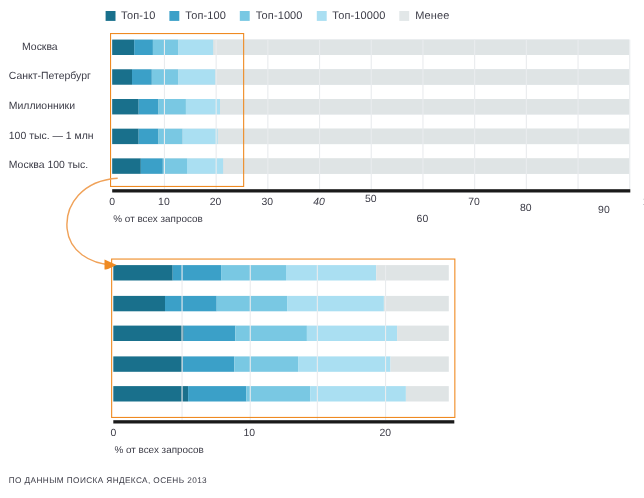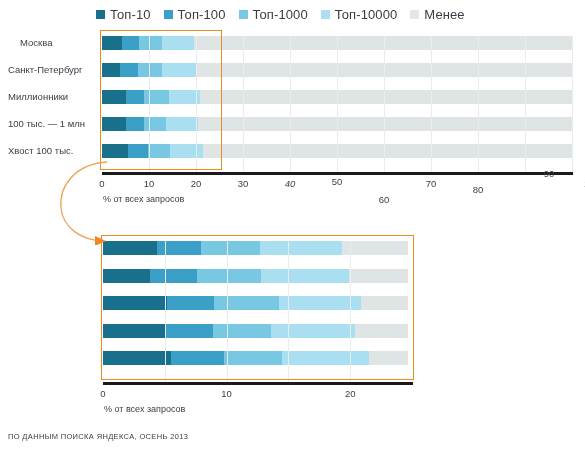--- a/index.html
+++ b/index.html
@@ -33,21 +33,21 @@
     margin-right: 13px;
     white-space: nowrap;
   }
   .legend-swatch {
     width: 9px;
     height: 9px;
     display: inline-block;
     margin-right: 5px;
   }
   .legend-label {
-    font-size: 13px;
+    font-size: 10px;
     color: #3b3b46;
     letter-spacing: 0.1px;
   }
 
   
   .chart {
     position: absolute;
   }
   .row-band {
     position: absolute;
@@ -185,21 +185,21 @@
     </div>
     <div class="cat-label" style="top: 94px; left: 8px; width: 88px;">100 тыс. — 1 млн</div>
     <div class="row-band" style="top: 120px; height: 14px; left: 102px; width: 470px;"></div>
     <div class="bar" style="top: 120px; height: 14px; left: 0px; width: 585px;">
       <div class="seg" style="left: 102px; width: 25.85px; background: rgb(25, 112, 140);"></div>
       <div class="seg" style="left: 127.85px; width: 20.21px; background: rgb(59, 160, 200);"></div>
       <div class="seg" style="left: 148.06px; width: 22.09px; background: rgb(121, 200, 227);"></div>
       <div class="seg" style="left: 170.15px; width: 32.9px; background: rgb(170, 223, 242);"></div>
       <div class="seg" style="left: 203.05px; width: 368.95px; background: rgb(223, 228, 229);"></div>
     </div>
-    <div class="cat-label" style="top: 121px; left: 8px; width: 88px;">Хвост 100 тыс.</div>
+    <div class="cat-label" style="top: 121px; left: 8px; width: 88px;">Москва 100 тыс.</div>
     <div class="gridline" style="left: 149px; top: 12px; height: 136px;"></div>
     <div class="gridline" style="left: 196px; top: 12px; height: 136px;"></div>
     <div class="gridline" style="left: 243px; top: 12px; height: 136px;"></div>
     <div class="gridline" style="left: 290px; top: 12px; height: 136px;"></div>
     <div class="gridline" style="left: 337px; top: 12px; height: 136px;"></div>
     <div class="gridline" style="left: 384px; top: 12px; height: 136px;"></div>
     <div class="gridline" style="left: 431px; top: 12px; height: 136px;"></div>
     <div class="gridline" style="left: 478px; top: 12px; height: 136px;"></div>
     <div class="gridline" style="left: 525px; top: 12px; height: 136px;"></div>
     <div class="gridline" style="left: 572px; top: 12px; height: 136px;"></div>
@@ -207,21 +207,21 @@
     <div class="axis-line" style="left: 102px; top: 148px; width: 471px; height: 3px;"></div>
     <div class="tick-label" style="left: 102px; top: 154px;">0</div>
     <div class="tick-label" style="left: 149px; top: 154px;">10</div>
     <div class="tick-label" style="left: 196px; top: 154px;">20</div>
     <div class="tick-label" style="left: 243px; top: 154px;">30</div>
     <div class="tick-label" style="left: 290px; top: 154px; font-style: italic;">40</div>
     <div class="tick-label" style="left: 337px; top: 152px;">50</div>
     <div class="tick-label" style="left: 384px; top: 154px; margin-top: 16px;">60</div>
     <div class="tick-label" style="left: 431px; top: 154px;">70</div>
     <div class="tick-label" style="left: 478px; top: 160px;">80</div>
-    <div class="tick-label" style="left: 525px; top: 144px; padding-left: 48px;">90</div>
+    <div class="tick-label" style="left: 525px; top: 162px; padding-left: 48px;">90</div>
     <div class="tick-label" style="left: 572px; top: 154px; margin-left: 20px;">100</div>
     <div class="axis-title" style="left: 103px; top: 170px;">% от всех запросов</div>
   </div>
 
 <div class="chart" id="chart-zoomed" style="left:0px; top:232px; width:585px; height:196px;">
     <div class="bar" style="top: 9px; height: 14px; left: 0px; width: 585px;">
       <div class="seg" style="left: 103px; width: 54.384px; background: rgb(25, 112, 140);"></div>
       <div class="seg" style="left: 157.384px; width: 43.26px; background: rgb(59, 160, 200);"></div>
       <div class="seg" style="left: 200.644px; width: 59.328px; background: rgb(121, 200, 227);"></div>
       <div class="seg" style="left: 259.972px; width: 81.576px; background: rgb(170, 223, 242);"></div>

